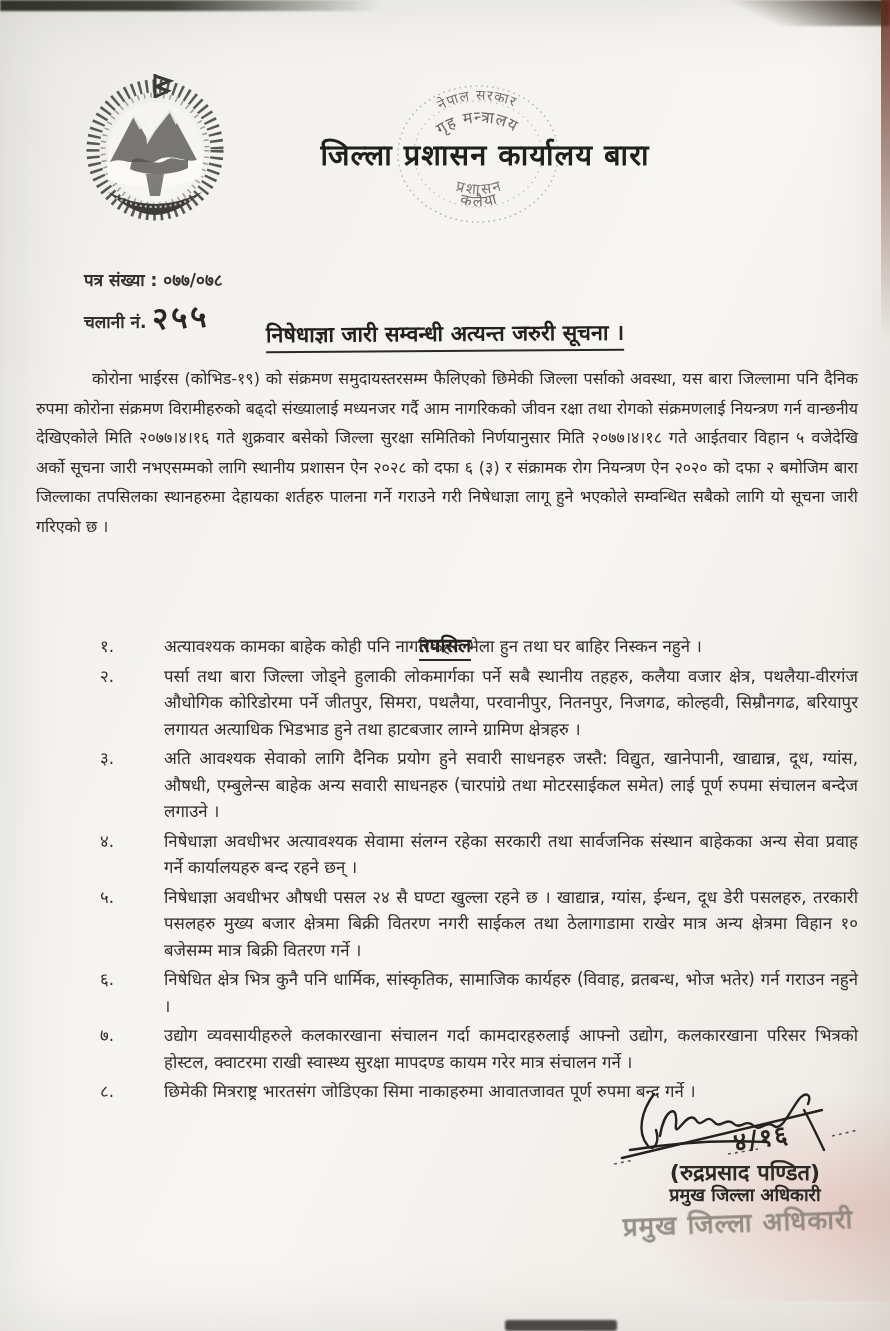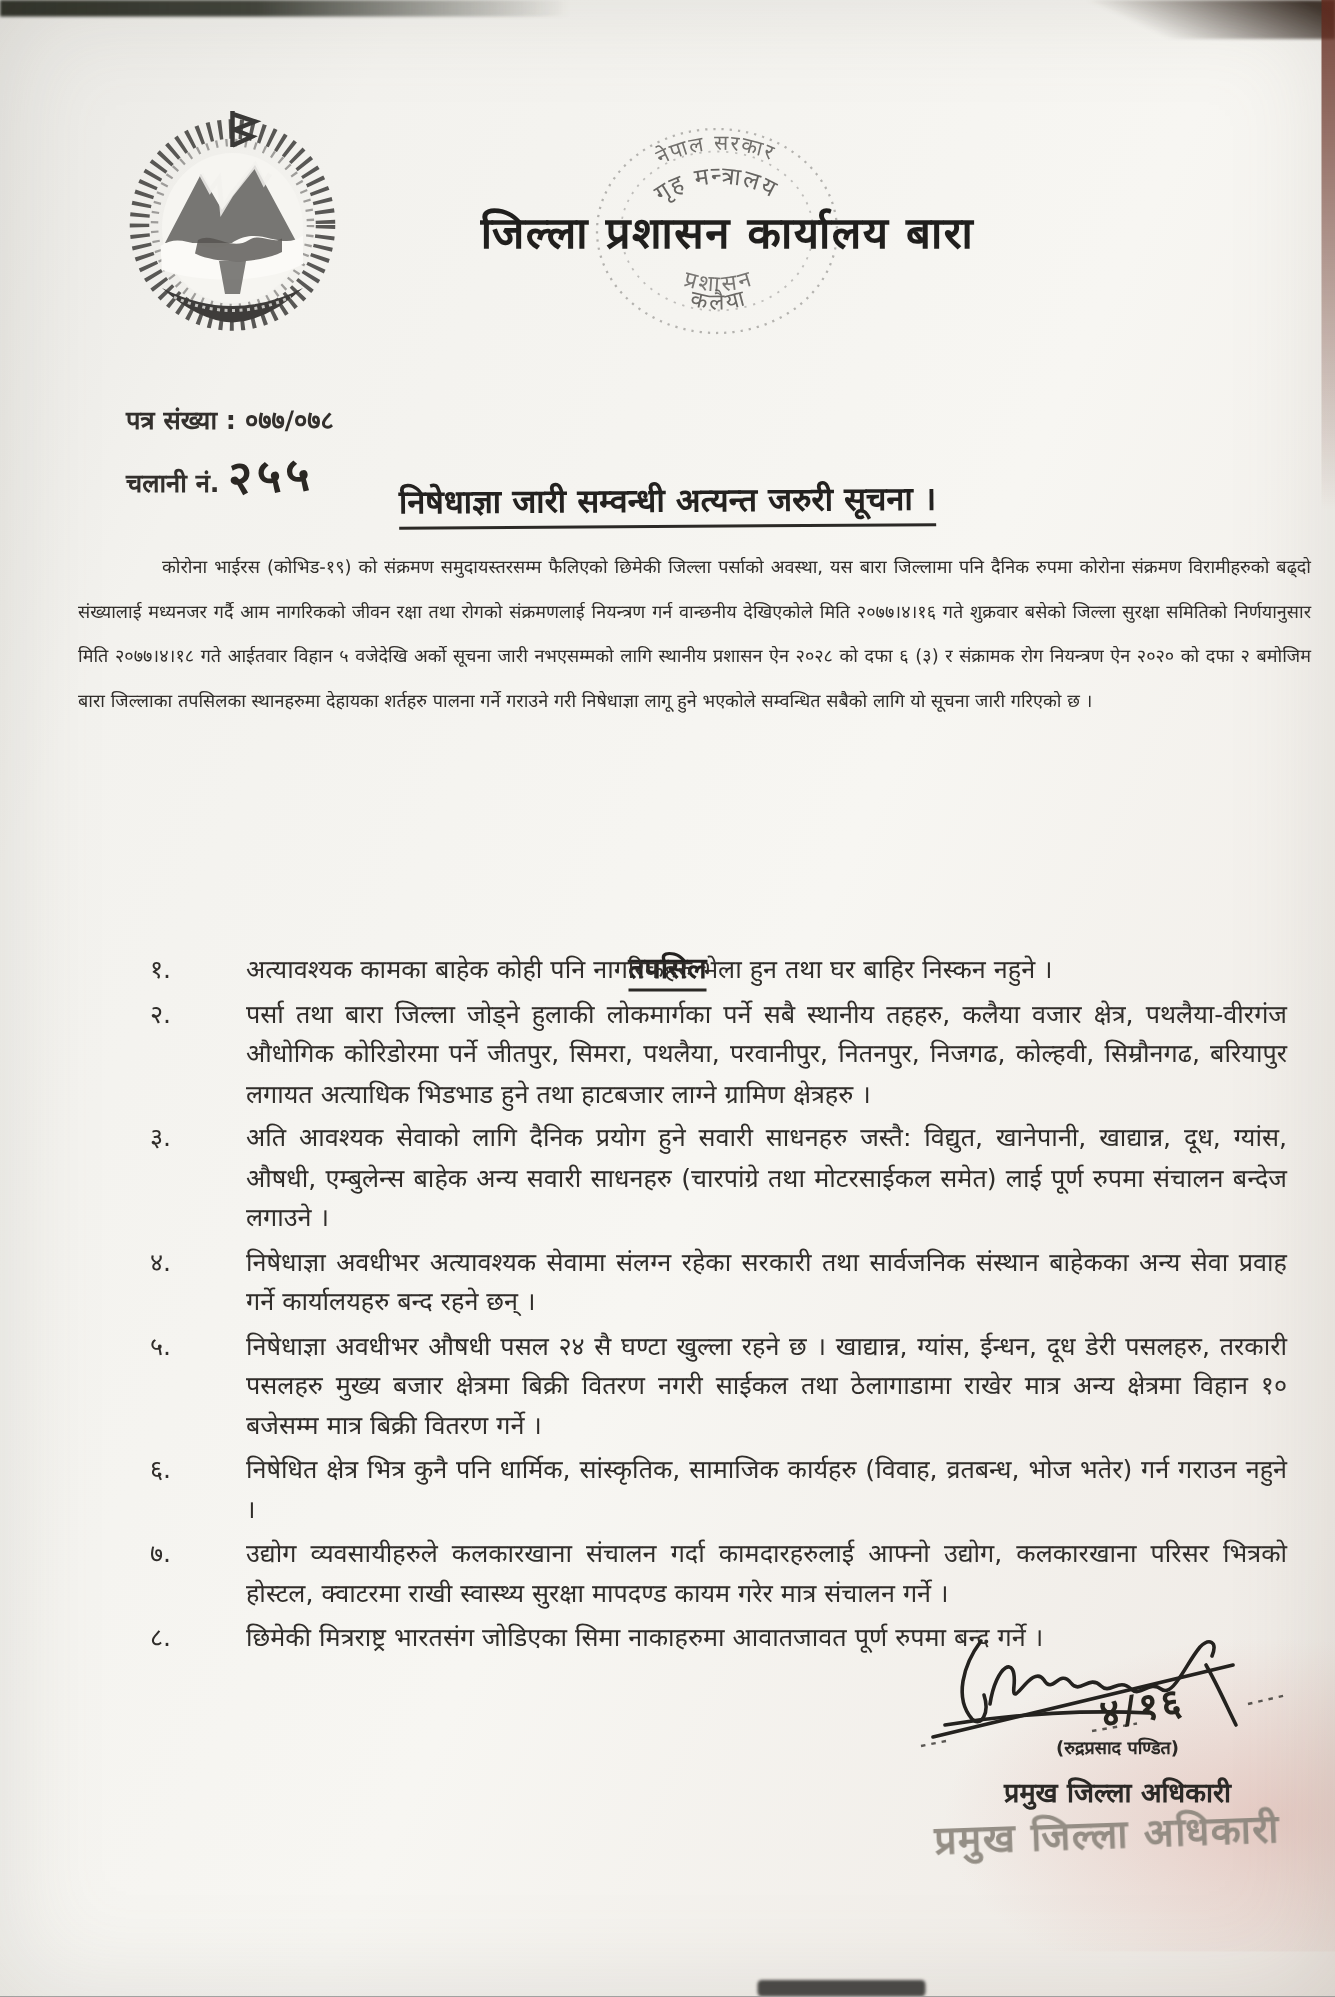--- a/index.html
+++ b/index.html
@@ -40,37 +40,37 @@
   .ref{position:absolute;left:84px;top:242px;font-size:17px;color:#33302d;margin-top:26px;}
   .ref-row{margin-bottom:4px;font-weight:600;}
   .chalani-no{display:inline-block;font-size:31px;font-weight:600;
     transform:rotate(-3deg);margin-left:6px;color:#2a2723;letter-spacing:3px;}
 
   .subject-wrap{position:absolute;left:30px;top:306px;width:830px;text-align:center;margin-top:12px;}
   .subject{display:inline-block;font-size:21.5px;font-weight:bold;color:#242220;
     border-bottom:2.5px solid #2b2926;padding-bottom:3px;transform:rotate(-.4deg);}
 
   .body-par{position:absolute;left:36px;top:364px;width:822px;
-    font-size:12px;line-height:29.5px;text-align:justify;text-indent:56px;color:#302d2a;margin-left:16px;}
+    font-size:16px;line-height:29.5px;text-align:justify;text-indent:56px;color:#302d2a;}
 
   .tapasil-wrap{position:absolute;left:30px;top:596px;width:830px;text-align:center;margin-top:36px;}
   .tapasil{display:inline-block;font-size:19px;font-weight:bold;
     border-bottom:2px solid #2b2926;padding-bottom:1px;color:#242220;}
 
   .list{position:absolute;left:100px;top:633px;width:758px;}
   .li{display:flex;margin-bottom:3px;font-size:16.8px;line-height:26.5px;color:#302d2a;}
   .li .no{width:64px;flex:0 0 64px;}
   .li .txt{flex:1;text-align:justify;}
 
   
   .sig-svg{position:absolute;left:608px;top:1080px;width:266px;height:96px;}
   .sig-date{position:absolute;left:733px;top:1120px;font-size:25px;font-weight:600;
     transform:rotate(-9deg);color:#27251f;letter-spacing:2px;}
   .sig-name{position:absolute;left:612px;top:1156px;width:266px;text-align:center;
-    font-size:12px;font-weight:bold;color:#2b2926;}
+    font-size:22px;font-weight:bold;color:#2b2926;}
   .sig-desig{position:absolute;left:612px;top:1182px;width:266px;text-align:center;
     font-size:18px;font-weight:bold;color:#2b2926;}
   .stamp{position:absolute;left:588px;top:1204px;width:300px;text-align:center;
     font-size:26px;font-weight:bold;color:#8b857c;letter-spacing:1px;
     transform:rotate(-2deg);filter:blur(.4px);opacity:.9;}
 </style>
 </head>
 <body>
 
 <div class="paper">

